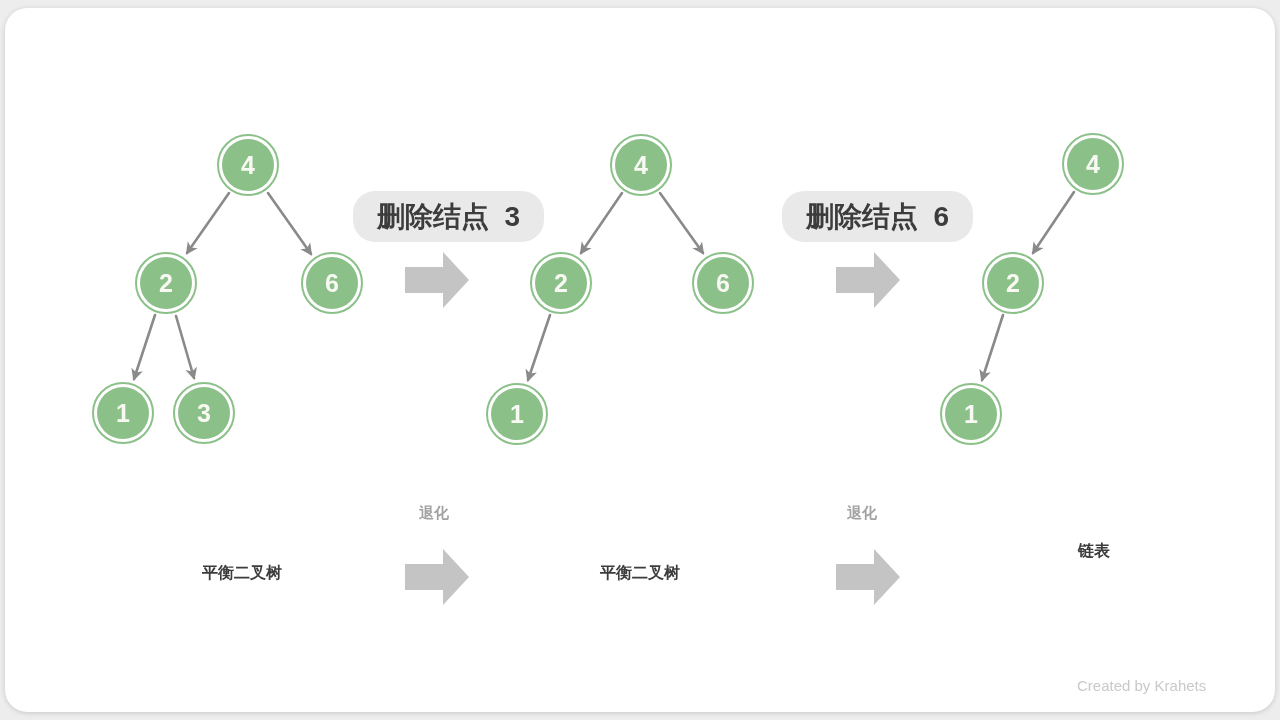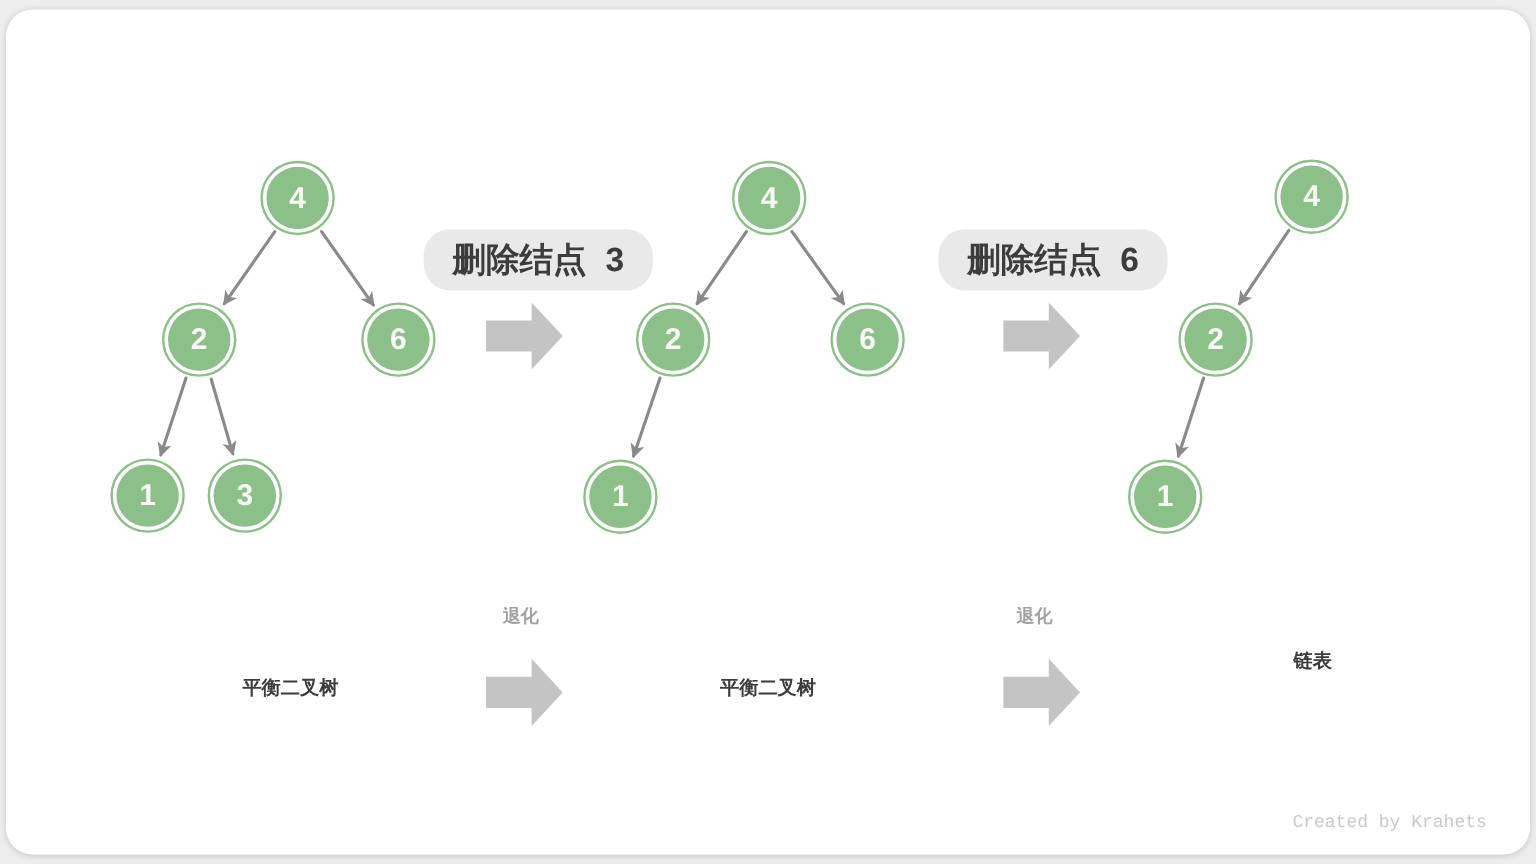--- a/index.html
+++ b/index.html
@@ -38,21 +38,21 @@
   .block-arrow polygon{fill:var(--block-arrow,#c4c4c4);}
   .degrade-label{
     position:absolute;transform:translateX(-50%);
     color:var(--degrade-text,#a2a2a2);font-size:15px;font-weight:bold;
   }
   .stage-label{
     position:absolute;transform:translateX(-50%);
     color:var(--stage-text,#3c3c3c);font-size:16px;font-weight:bold;
   }
   .watermark{
-    position:absolute;font-family:Liberation Mono, monospace;
+    position:absolute;font-family:Liberation Sans, sans-serif;
     font-size:15px;color:var(--watermark-color,#c9c9c9);
   }
 </style>
 </head>
 <body>
 
 <div class="page">
   <div class="card"></div>
 
   <svg class="edges" viewBox="0 0 1280 720">

